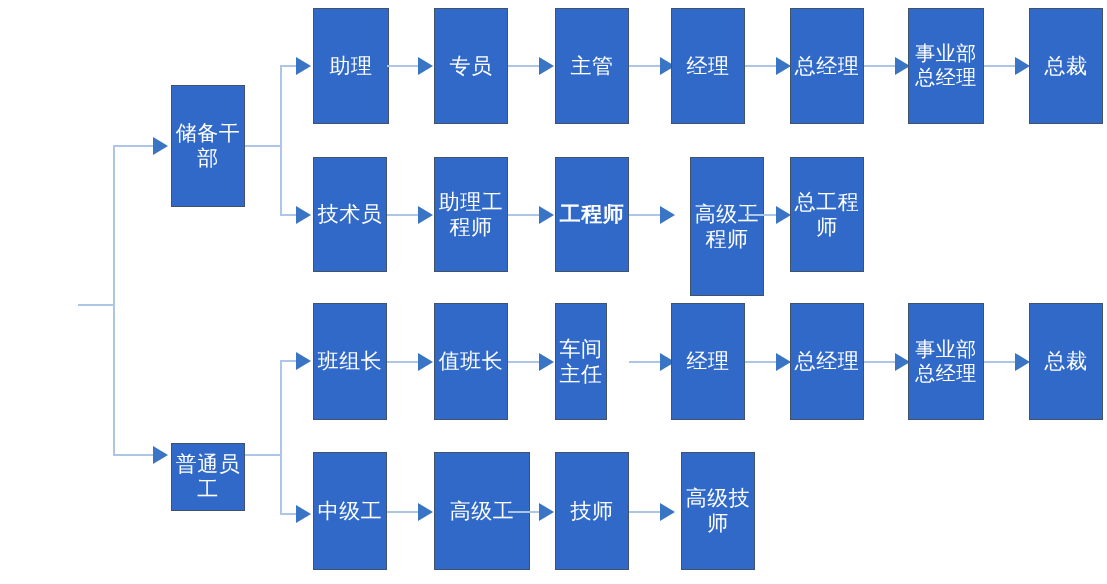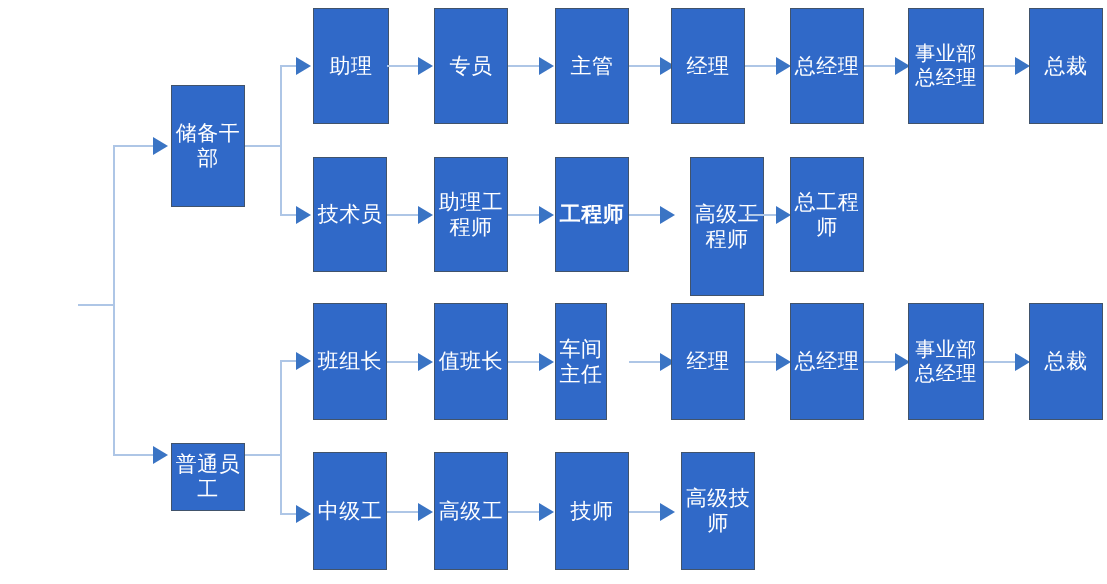--- a/index.html
+++ b/index.html
@@ -202,21 +202,21 @@
   <div class="node" style="left:1029px; top:303px; width:74px; height:117px;">
     <span class="lbl">总裁</span>
   </div>
 
   <div class="node" style="left:313px; top:452px; width:74px; height:118px;">
     <span class="lbl">中级工</span>
   </div>
   <div class="hline" style="left:387px; top:511px; width:32px;"></div>
   <div class="arrowhead" style="left:418px; top:503px;"></div>
 
-  <div class="node" style="left:434px; top:452px; width:74px; height:118px;">
+  <div class="node" style="left:434px; top:452px; width:96px; height:118px;">
     <span class="lbl">高级工</span>
   </div>
   <div class="hline" style="left:508px; top:511px; width:32px;"></div>
   <div class="arrowhead" style="left:539px; top:503px;"></div>
 
   <div class="node" style="left:555px; top:452px; width:74px; height:118px;">
     <span class="lbl">技师</span>
   </div>
   <div class="hline" style="left:629px; top:511px; width:32px;"></div>
   <div class="arrowhead" style="left:660px; top:503px;"></div>

